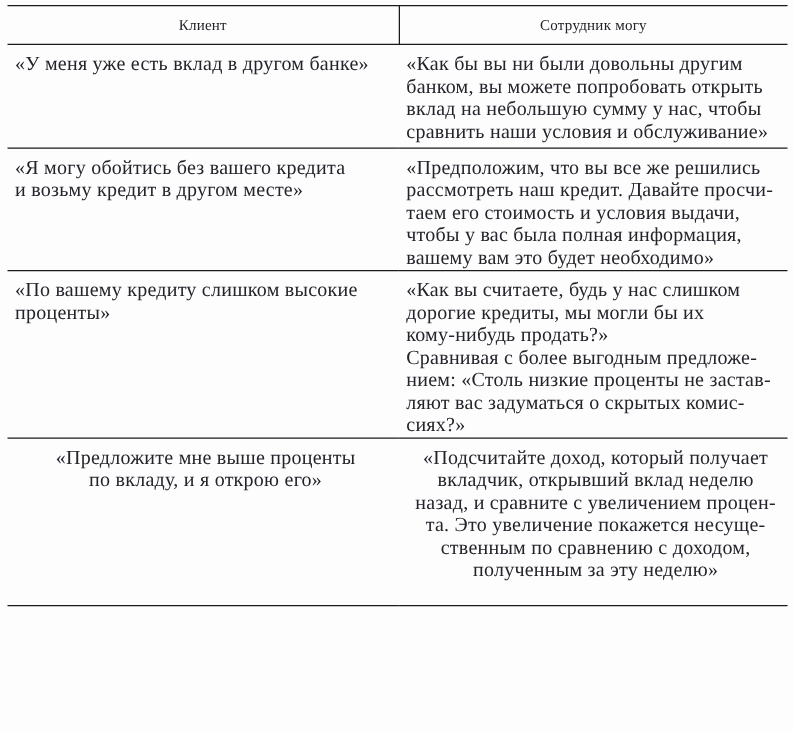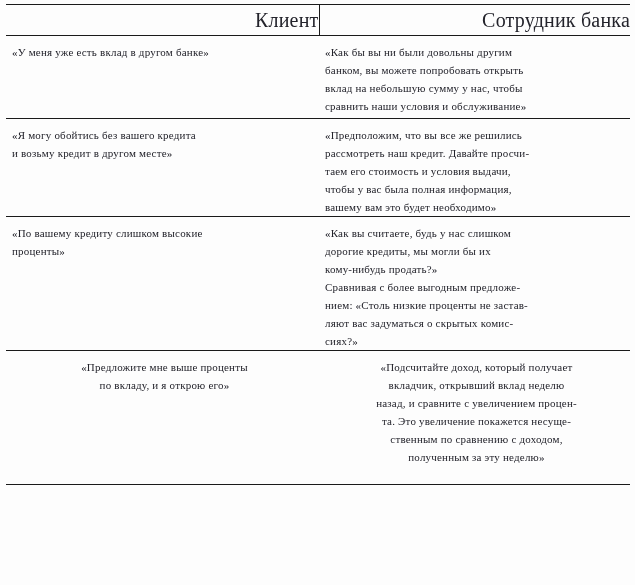--- a/index.html
+++ b/index.html
@@ -20,36 +20,36 @@
   table.objections-table {
     border-collapse: collapse;
     table-layout: fixed;
     width: 624px;
   }
   col.col-client  { width: 313px; }
   col.col-employee{ width: 311px; }
 
   th {
     font-weight: normal;
-    font-size: 20px;
+    font-size: 12px;
     letter-spacing: 0.2px;
-    text-align: right;
+    text-align: center;
     vertical-align: middle;
     height: 30px;
     padding: 0;
     border-top: 1.5px solid #1a1a1a;
     border-bottom: 1.5px solid #1a1a1a;
     margin-top: 20px;
   }
   th.first {
     border-right: 1.2px solid #1a1a1a;
   }
   td {
     vertical-align: top;
-    font-size: 11px;
+    font-size: 16px;
     line-height: 18px;
     letter-spacing: 0.2px;
     white-space: pre-line;
     padding: 7px 2px 0 6px;
     border-bottom: 1.5px solid #1a1a1a;
   }
   tbody tr:nth-child(1) { height: 83px;  }
   tbody tr:nth-child(2) { height: 95px; margin-left: 43px;  }
   tbody tr:nth-child(3) { height: 105px; }
   tbody tr:nth-child(4) { height: 134px; text-align: center; }
@@ -60,21 +60,21 @@
 
 <div class="table-wrap">
   <table class="objections-table">
     <colgroup>
       <col class="col-client">
       <col class="col-employee">
     </colgroup>
     <thead>
       <tr>
         <th class="first">Клиент</th>
-        <th>Сотрудник банка</th>
+        <th>Сотрудник могу</th>
       </tr>
     </thead>
     <tbody>
       <tr>
         <td>«У меня уже есть вклад в другом банке»</td>
         <td>«Как бы вы ни были довольны другим
 банком, вы можете попробовать открыть
 вклад на небольшую сумму у нас, чтобы
 сравнить наши условия и обслуживание»</td>
       </tr>

